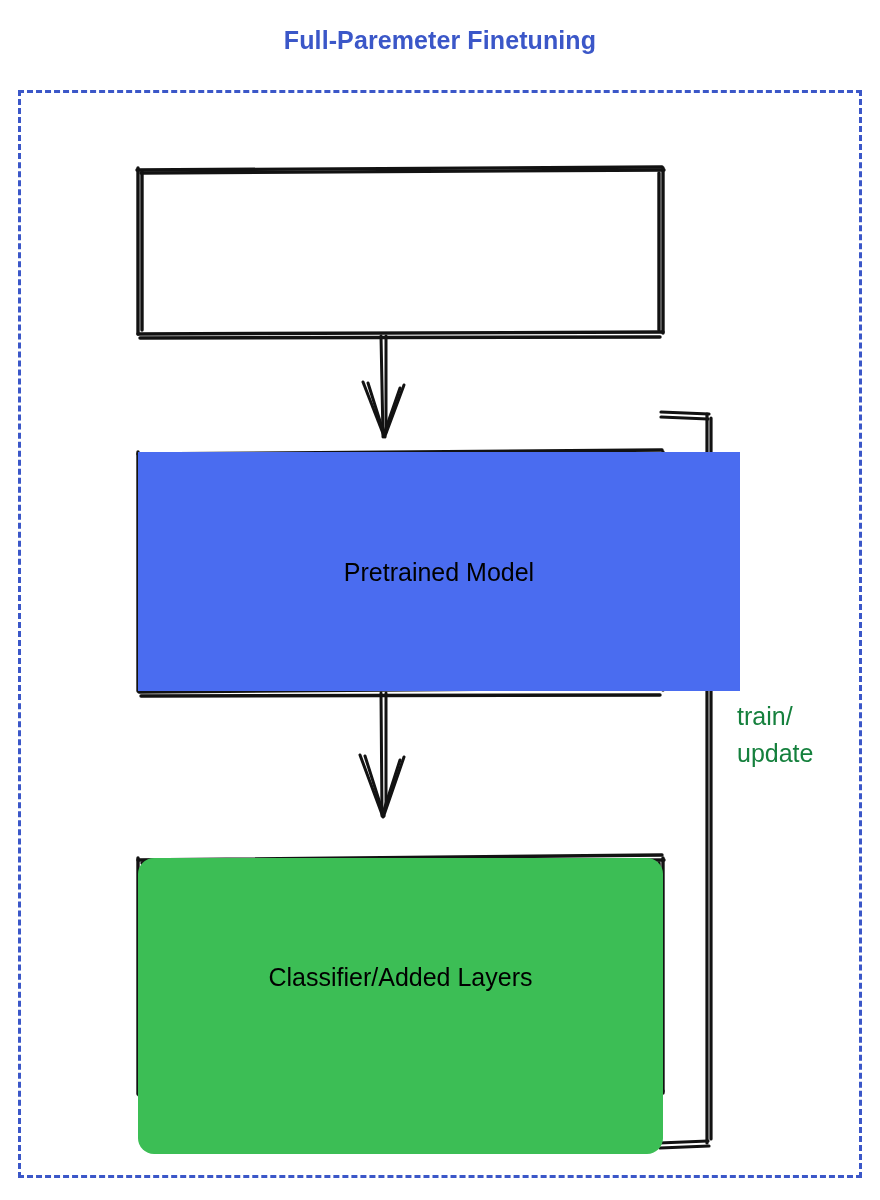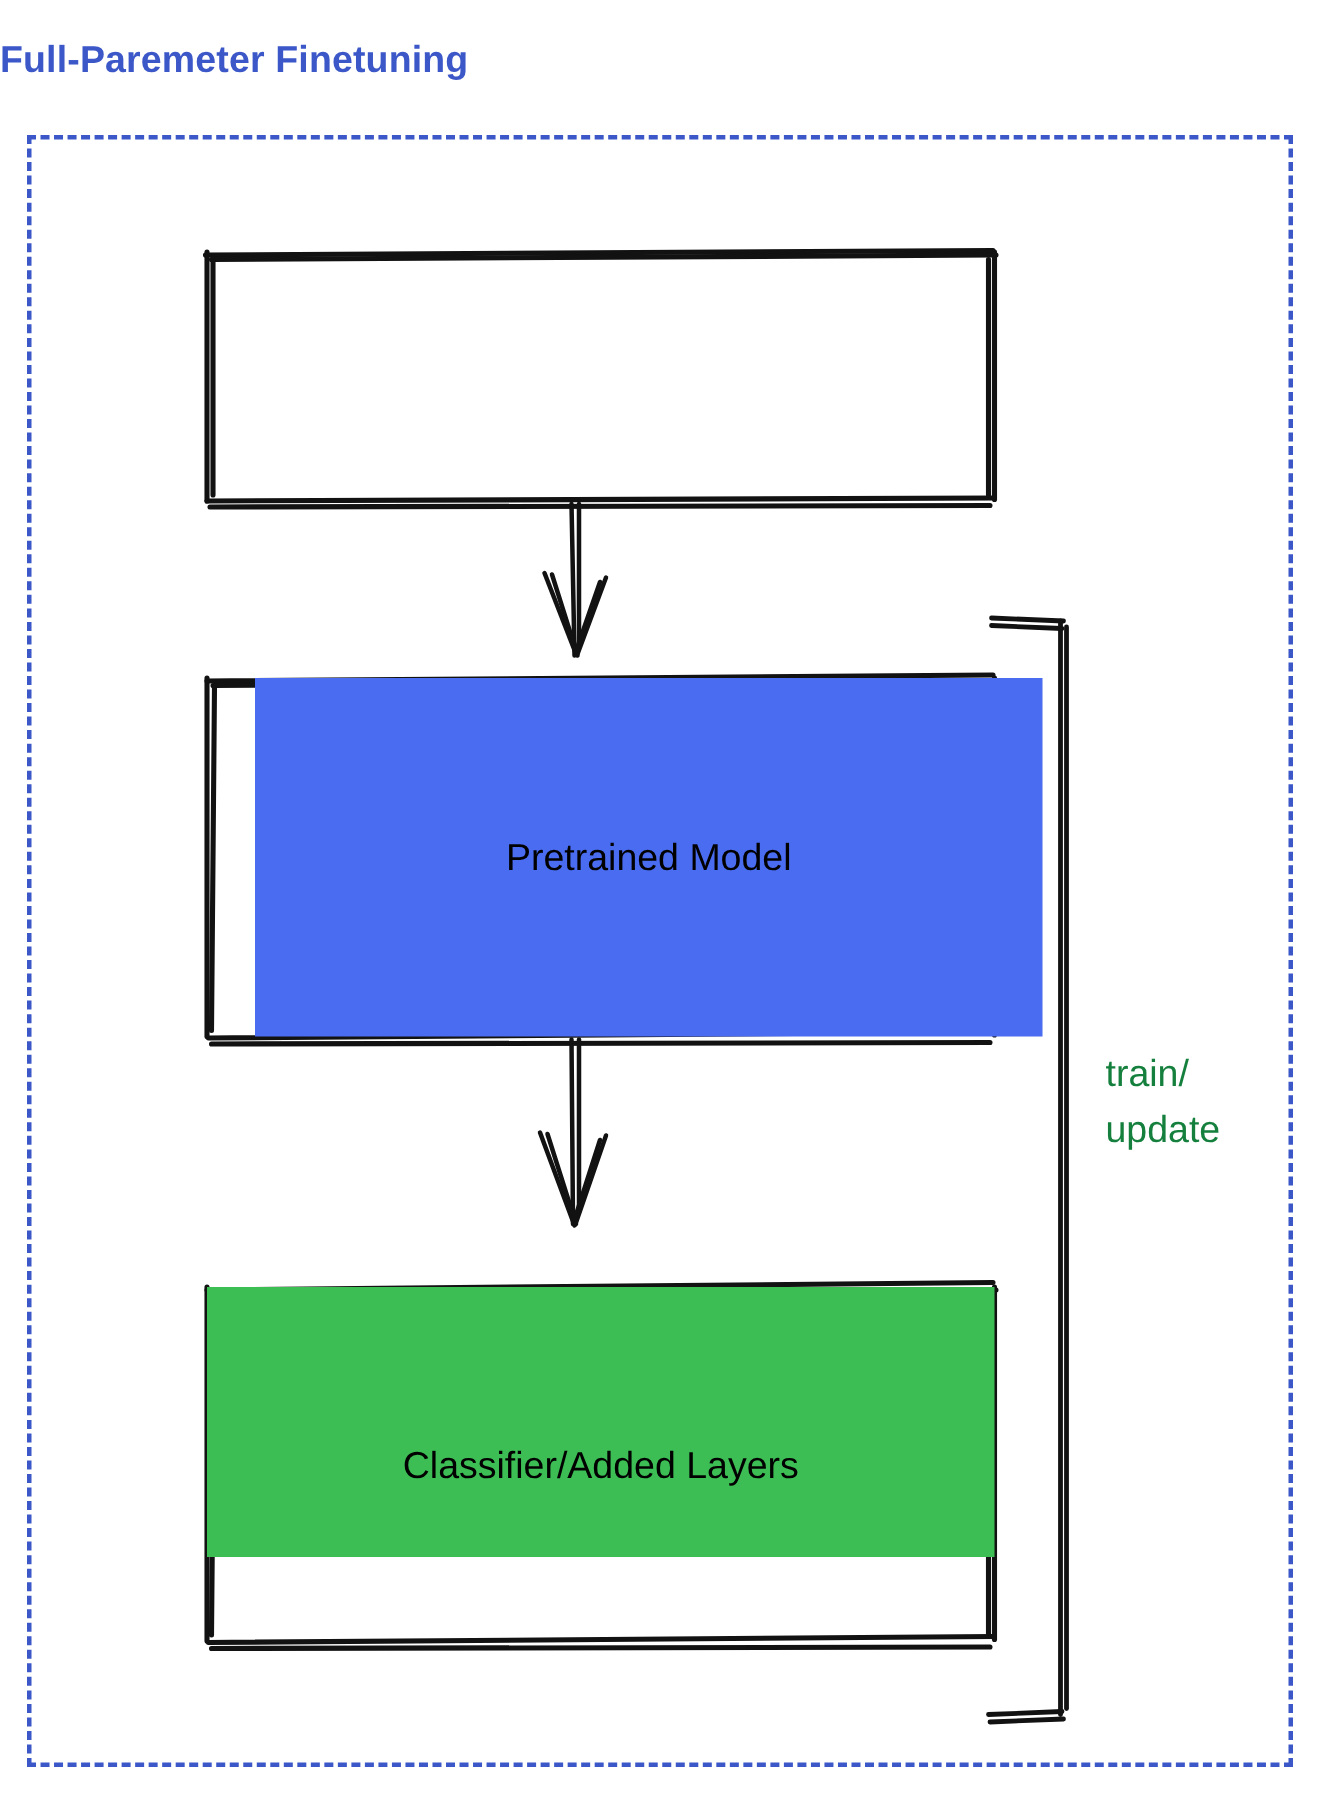--- a/index.html
+++ b/index.html
@@ -18,21 +18,21 @@
     position: absolute;
     left: 0; top: 0;
     width: 880px;
     height: 1200px;
   }
   .title {
     position: absolute;
     left: 0;
     top: 24px;
     width: 880px;
-    text-align: left;
+    text-align: center;
     font-size: 25px;
     font-weight: 700;
     color: #3b57c8;
     letter-spacing: 0.1px;
     line-height: 32px;
   }
   .dashed-frame {
     position: absolute;
     left: 18px;
     top: 90px;
@@ -62,34 +62,34 @@
     width: 526px;
     height: 166px;
     background: #8e959d;
   }
   #node-dataset .node-label {
     top: 51px;
   }
   #node-pretrained {
     left: 138px;
     top: 452px;
-    width: 525px;
+    width: 602px;
     height: 239px;
     background: #4a6cf0;
-    margin-left: 32px;
   }
   #node-pretrained .node-label {
     top: 105px;
   }
   #node-classifier {
     left: 138px;
     top: 858px;
     width: 525px;
-    height: 180px;
+    height: 296px;
     background: #3cbe55;
+    border-radius: 16px;
   }
   #node-classifier .node-label {
     top: 104px;
   }
   .loop-label {
     position: absolute;
     left: 737px;
     top: 698px;
     width: 120px;
     color: #15803d;

